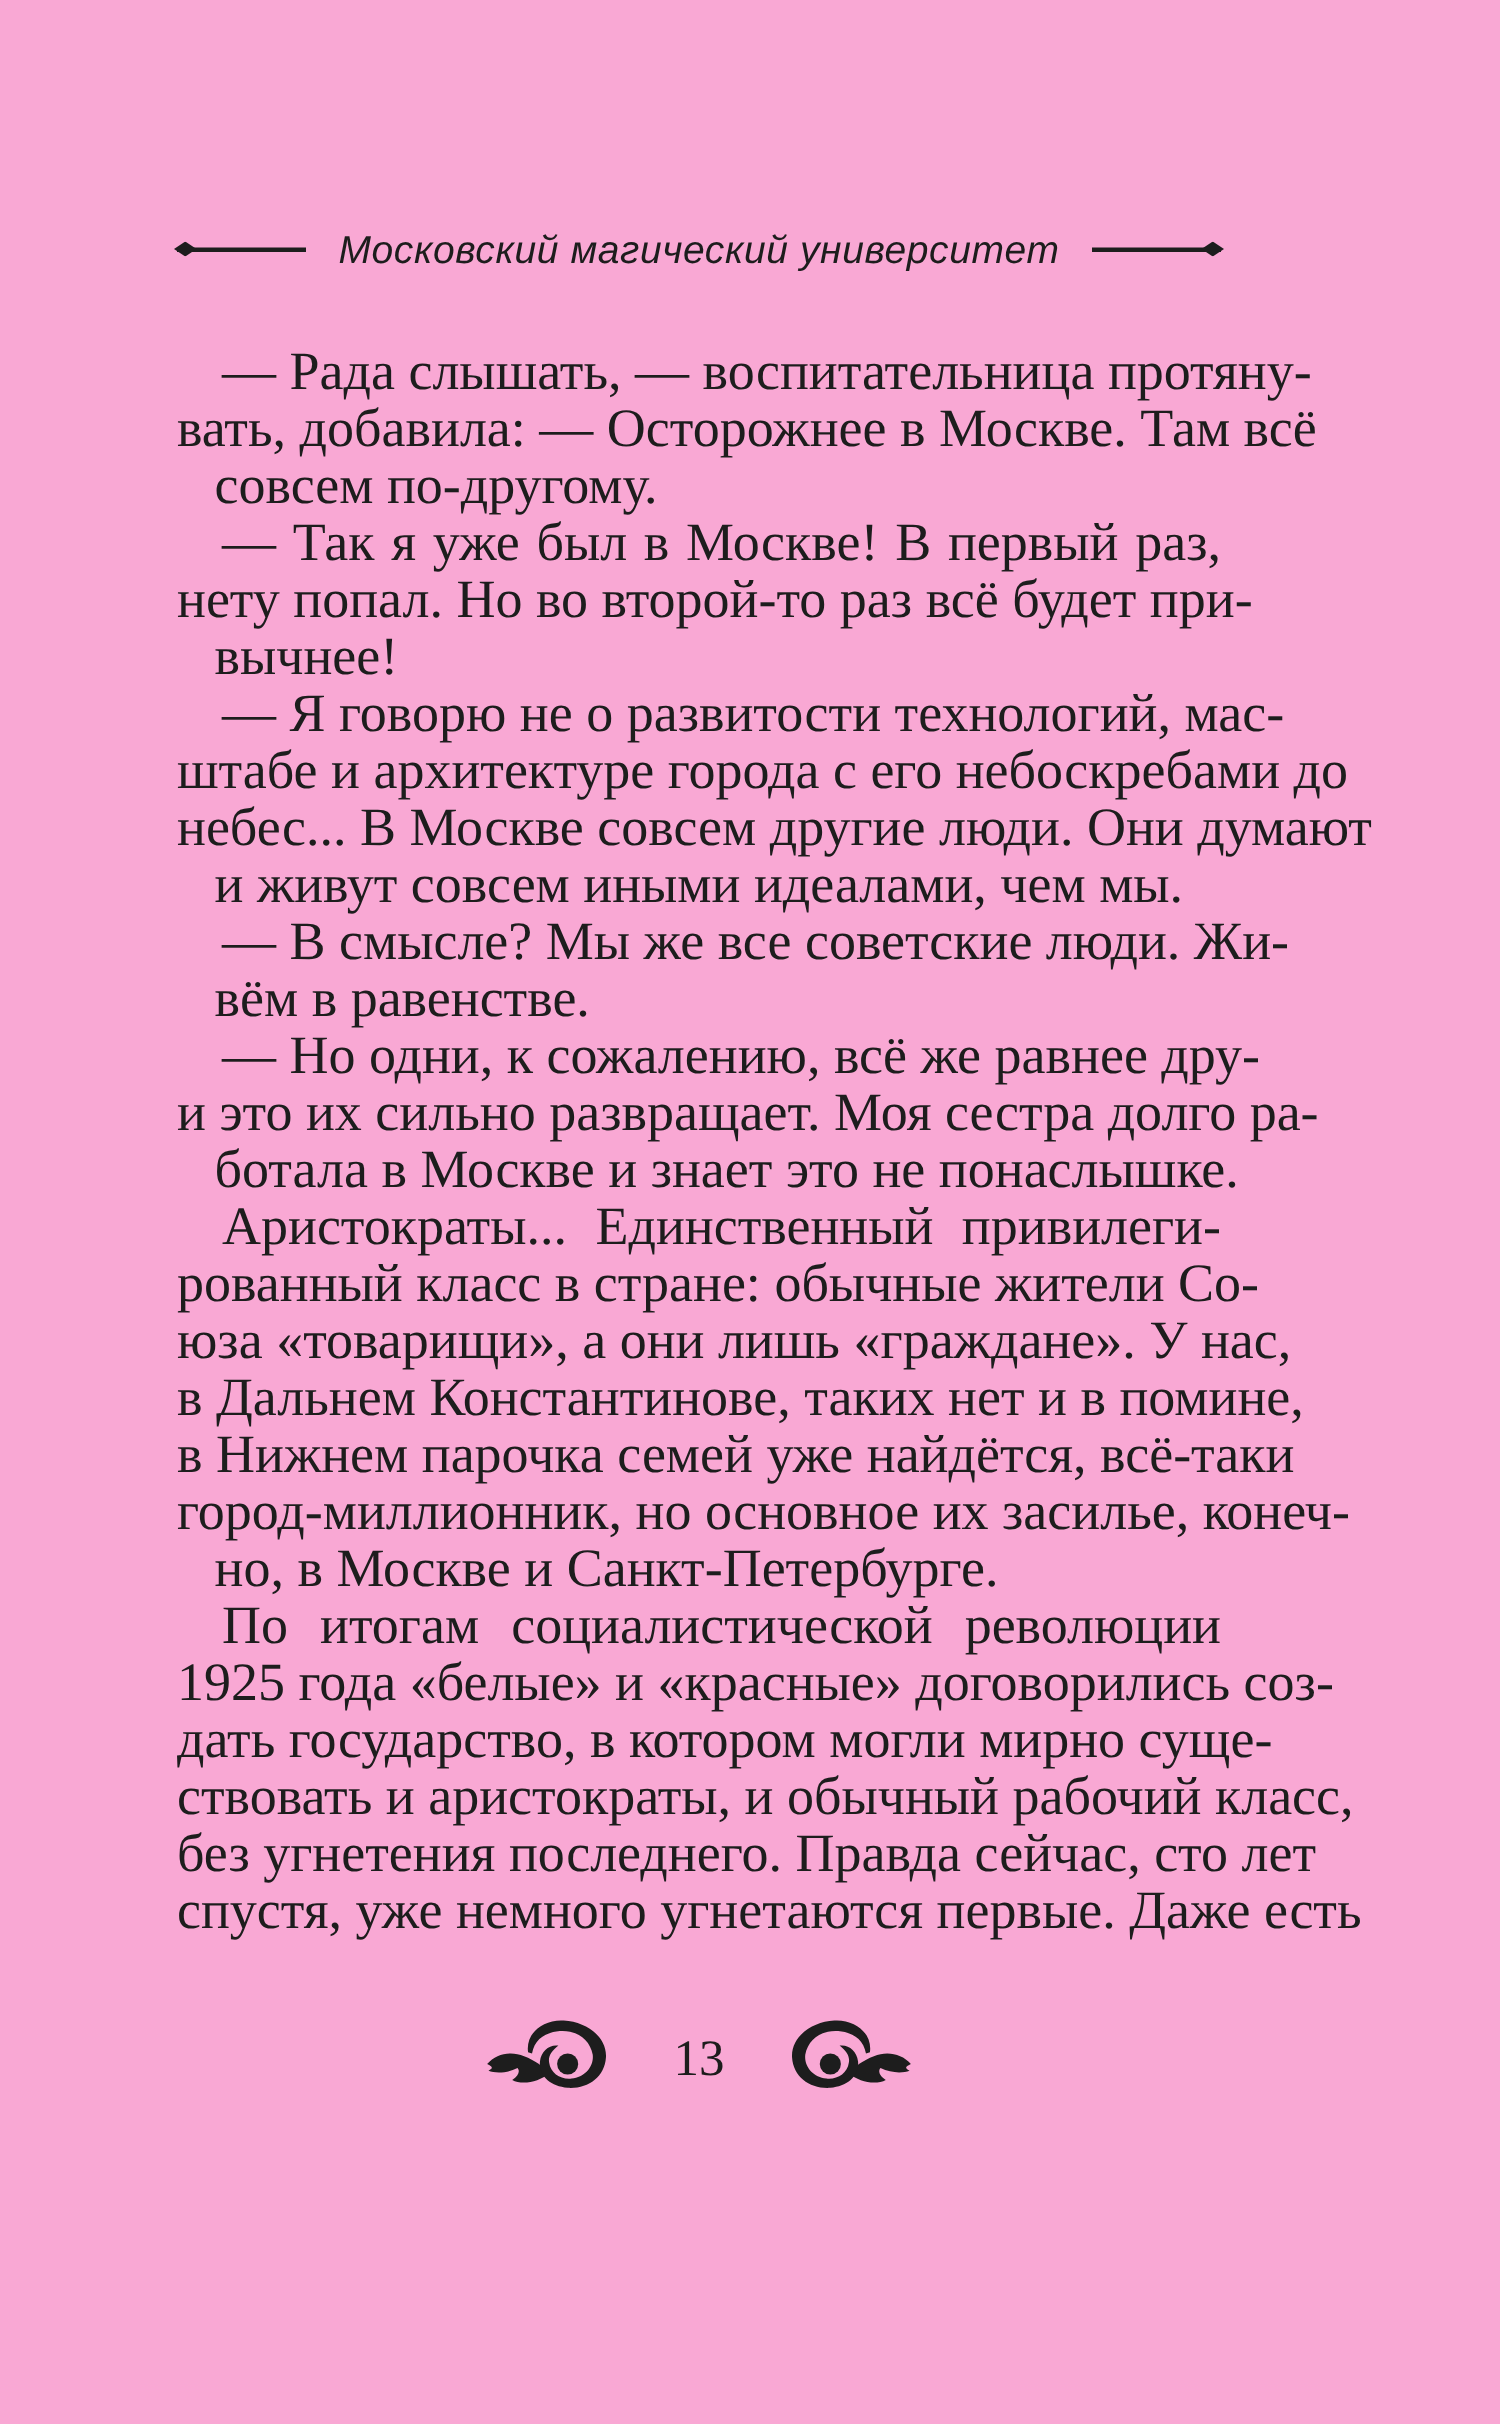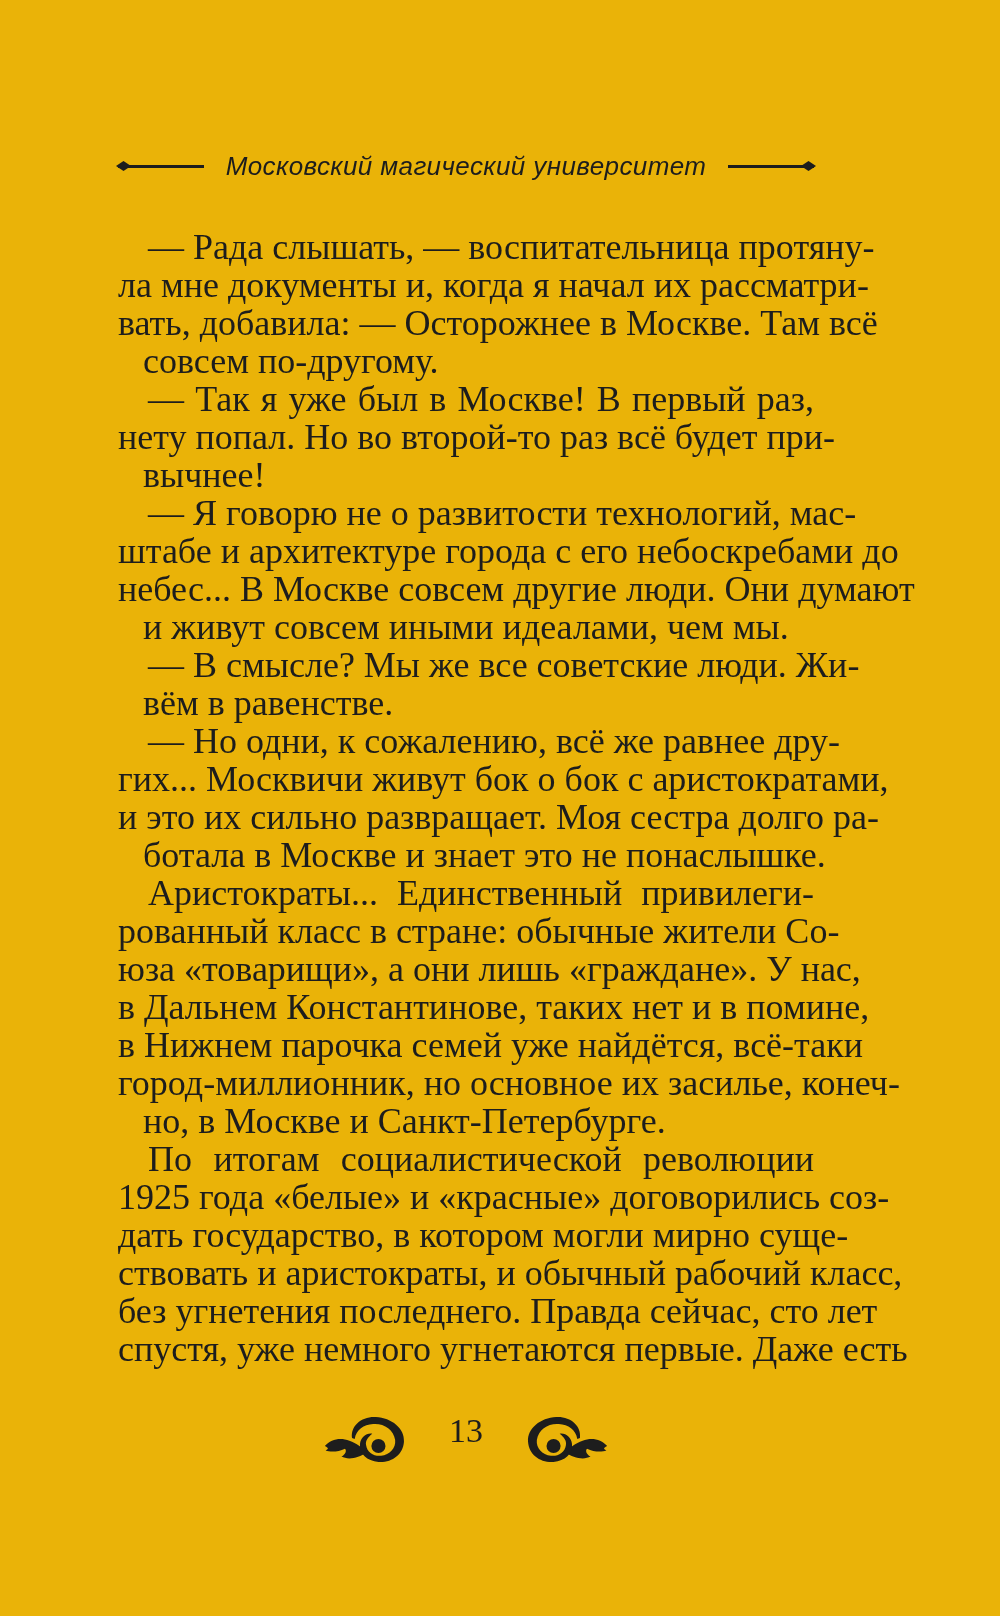--- a/index.html
+++ b/index.html
@@ -10,21 +10,21 @@
     font-family: "Liberation Serif", serif;
     color: #1d1d1d;
     overflow: hidden;
   }
   .page {
     box-sizing: border-box;
     width: 1000px;
     height: 1616px;
     padding-top: 150px;
     padding-left: 118px;
-    background: #eab308;
+    background: #f9a8d4;
   }
   .column { width: 696px; }
 
   
   .running-header {
     display: flex;
     align-items: center;
     gap: 22px;
     height: 32px;
   }
@@ -66,21 +66,21 @@
     white-space: nowrap;
     overflow: visible;
   }
   .line.first { text-indent: 30px; }
   .line.last  { text-align-last: left; margin-left: 25px; }
 
   
   .page-footer {
     margin-top: 46px;
     display: flex;
-    align-items: flex-start;
+    align-items: flex-end;
     justify-content: center;
     gap: 38px;
     height: 56px;
   }
   .flourish { width: 88px; height: 50px; display: block; }
   .flourish.mirrored { transform: scaleX(-1); }
   .page-number {
     font-size: 34px;
     line-height: 1;
     color: #1d1d1d;
@@ -98,42 +98,40 @@
     </div>
     <span class="header-title">Московский магический университет</span>
     <div class="rule">
       <span class="diamond at-right"></span>
     </div>
   </header>
 
   <main class="text-block column">
       <div class="para">
         <div class="line first">— Рада слышать, — воспитательница протяну-</div>
-        <div class="line">ла мне документы и, когда я начал их рассматри-</div>
         <div class="line">вать, добавила: — Осторожнее в Москве. Там всё</div>
         <div class="line last">совсем по-другому.</div>
       </div>
       <div class="para">
         <div class="line first">— Так я уже был в Москве! В первый раз,</div>
         <div class="line">нету попал. Но во второй-то раз всё будет при-</div>
         <div class="line last">вычнее!</div>
       </div>
       <div class="para">
         <div class="line first">— Я говорю не о развитости технологий, мас-</div>
         <div class="line">штабе и архитектуре города с его небоскребами до</div>
         <div class="line">небес... В Москве совсем другие люди. Они думают</div>
         <div class="line last">и живут совсем иными идеалами, чем мы.</div>
       </div>
       <div class="para">
         <div class="line first">— В смысле? Мы же все советские люди. Жи-</div>
         <div class="line last">вём в равенстве.</div>
       </div>
       <div class="para">
         <div class="line first">— Но одни, к сожалению, всё же равнее дру-</div>
-        <div class="line">гих... Москвичи живут бок о бок с аристократами,</div>
         <div class="line">и это их сильно развращает. Моя сестра долго ра-</div>
         <div class="line last">ботала в Москве и знает это не понаслышке.</div>
       </div>
       <div class="para">
         <div class="line first">Аристократы... Единственный привилеги-</div>
         <div class="line">рованный класс в стране: обычные жители Со-</div>
         <div class="line">юза «товарищи», а они лишь «граждане». У нас,</div>
         <div class="line">в Дальнем Константинове, таких нет и в помине,</div>
         <div class="line">в Нижнем парочка семей уже найдётся, всё-таки</div>
         <div class="line">город-миллионник, но основное их засилье, конеч-</div>

